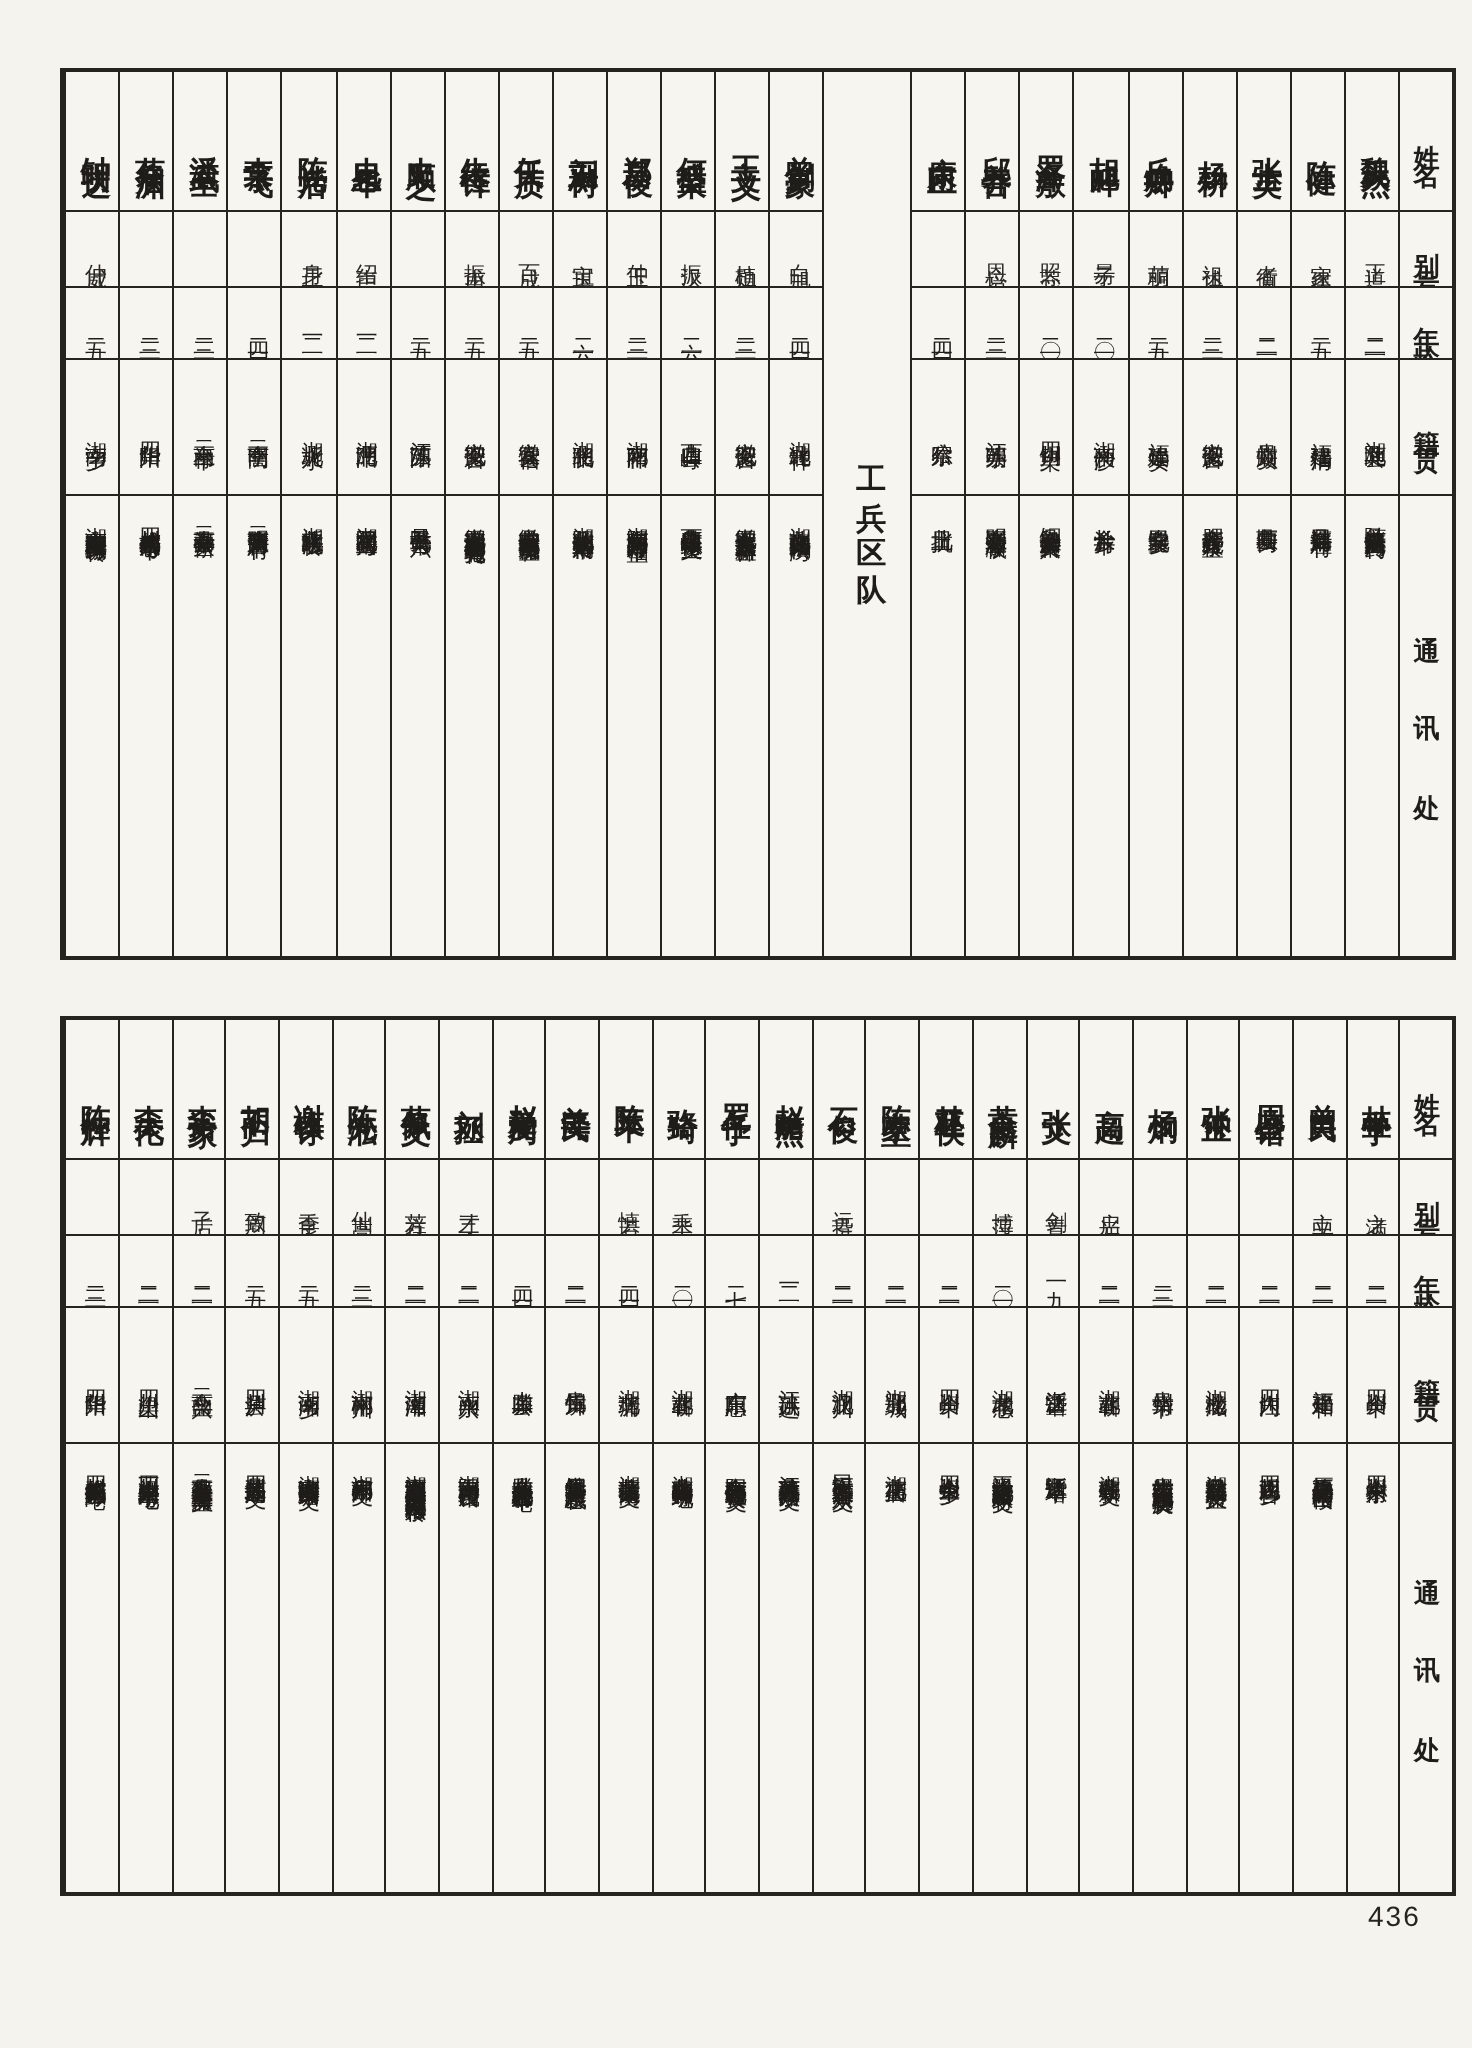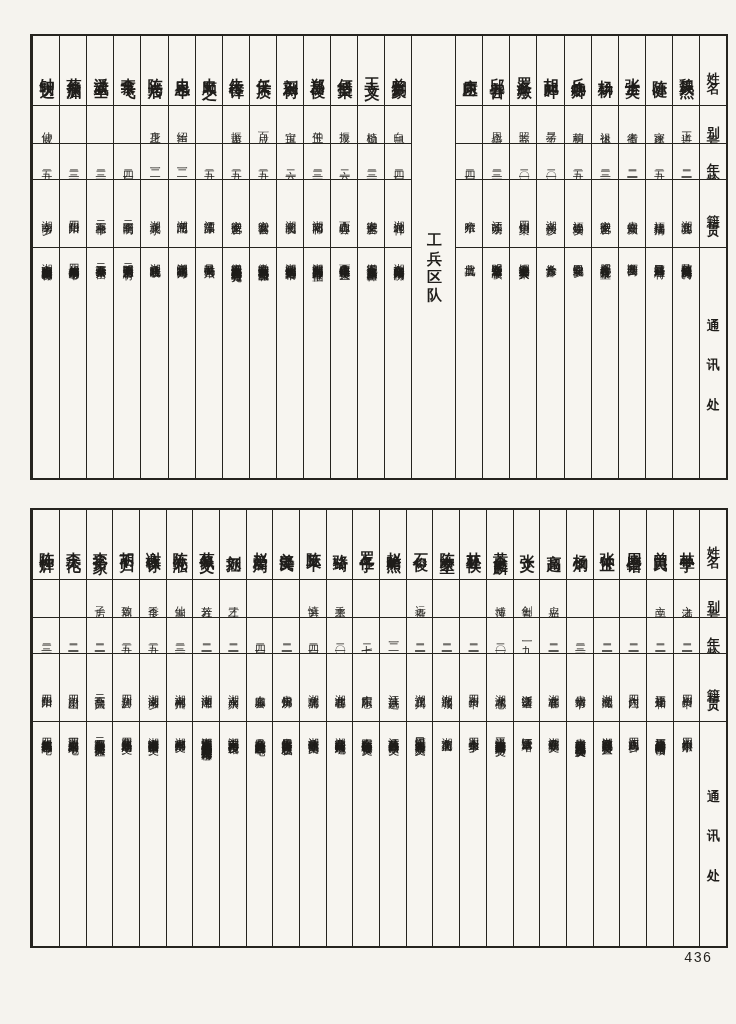--- a/index.html
+++ b/index.html
@@ -55,21 +55,21 @@
   .t-age{font-size:11px;letter-spacing:1px;}
   .t-native{font-size:11px;letter-spacing:1px;}
   .t-addr{font-size:11px;letter-spacing:0.5px;}
   .header-col .cell{background:#f7f5f0;}
   .t-head{font-size:13px;font-weight:bold;letter-spacing:9px;}
   .t-head-tall{font-size:13px;font-weight:bold;letter-spacing:40px;}
   .t-section{font-size:15px;font-weight:bold;letter-spacing:18px;}
   .page-number{
     position:absolute;left:684px;top:950px;
     font-size:14px;letter-spacing:1px;color:#26241f;
-    font-family:Liberation Mono, monospace;
+    font-family:Liberation Sans, sans-serif;
   }
 </style>
 </head>
 <body>
 
 <div class="page">
 
   <div class="band band-top">
 
     <div class="col header-col">

